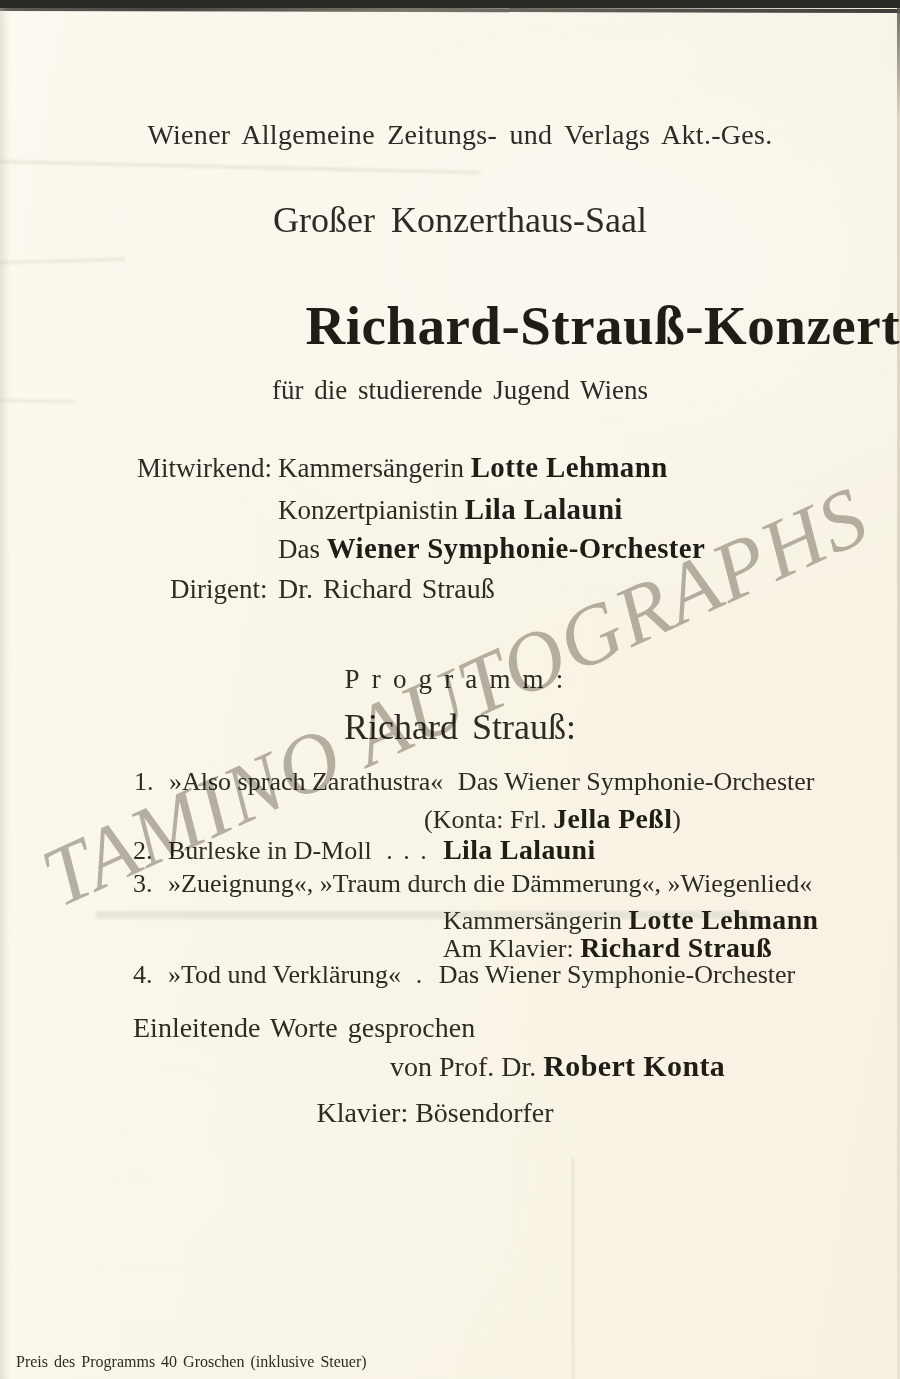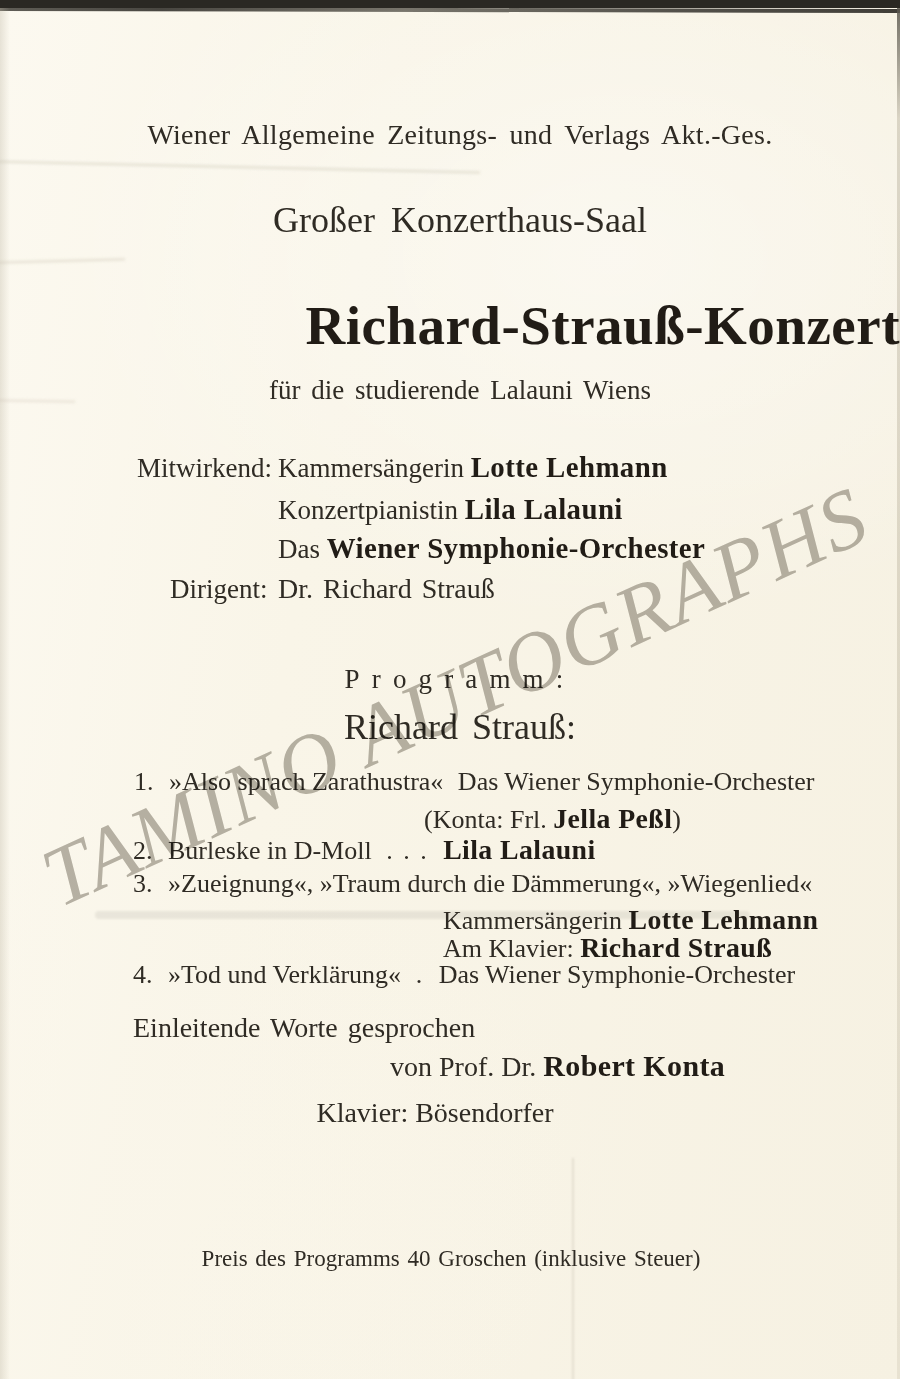--- a/index.html
+++ b/index.html
@@ -44,21 +44,21 @@
   .i3l2       { top: 897px; left: 443px; }
   .i3l3       { top: 925px; left: 443px; }
   .i4         { top: 953px; left: 133px; }
   .num        { margin-right: 9px; }
   .perf-gap   { margin-left: 8px; }
   .dots       { margin: 0 8px; letter-spacing: 2px; }
 
   .intro1  { top: 1005px; left: 133px; font-size: 28px; word-spacing: 3px; }
   .intro2  { top: 1042px; left: 390px; font-size: 28px; }
   .klavier { top: 1090px; left: 0; width: 870px; text-align: center; font-size: 28px; }
-  .footer  { top: 1239px; left: 16px; width: 870px; text-align: center; font-size: 23px; word-spacing: 2px; }
+  .footer  { top: 1345px; left: 16px; width: 870px; text-align: left; font-size: 16px; word-spacing: 2px; }
 
   .watermark {
     position: absolute;
     top: 640px; left: -130px; width: 1170px;
     text-align: center;
     transform: rotate(-24.5deg);
     font-size: 84px;
     font-style: italic;
     letter-spacing: 2px;
     color: #b9b6b0;
@@ -100,21 +100,21 @@
   <div class="shade-left"></div>
   <div class="crease1"></div>
   <div class="crease2"></div>
   <div class="crease3"></div>
   <div class="band905"></div>
   <div class="vcrease"></div>
 
   <div class="line center publisher">Wiener Allgemeine Zeitungs- und Verlags Akt.-Ges.</div>
   <div class="line center venue">Großer Konzerthaus-Saal</div>
   <div class="line center title">Richard-Strauß-Konzert</div>
-  <div class="line center subtitle">für die studierende Lalauni Wiens</div>
+  <div class="line center subtitle">für die studierende Jugend Wiens</div>
 
   <div class="line lbl-mitwirkend">Mitwirkend:</div>
   <div class="line part-row0">
     <span>Kammersängerin</span>
     <span class="b">Lotte Lehmann</span>
   </div>
   <div class="line part-row1">
     <span>Konzertpianistin</span>
     <span class="b">Lila Lalauni</span>
   </div>

